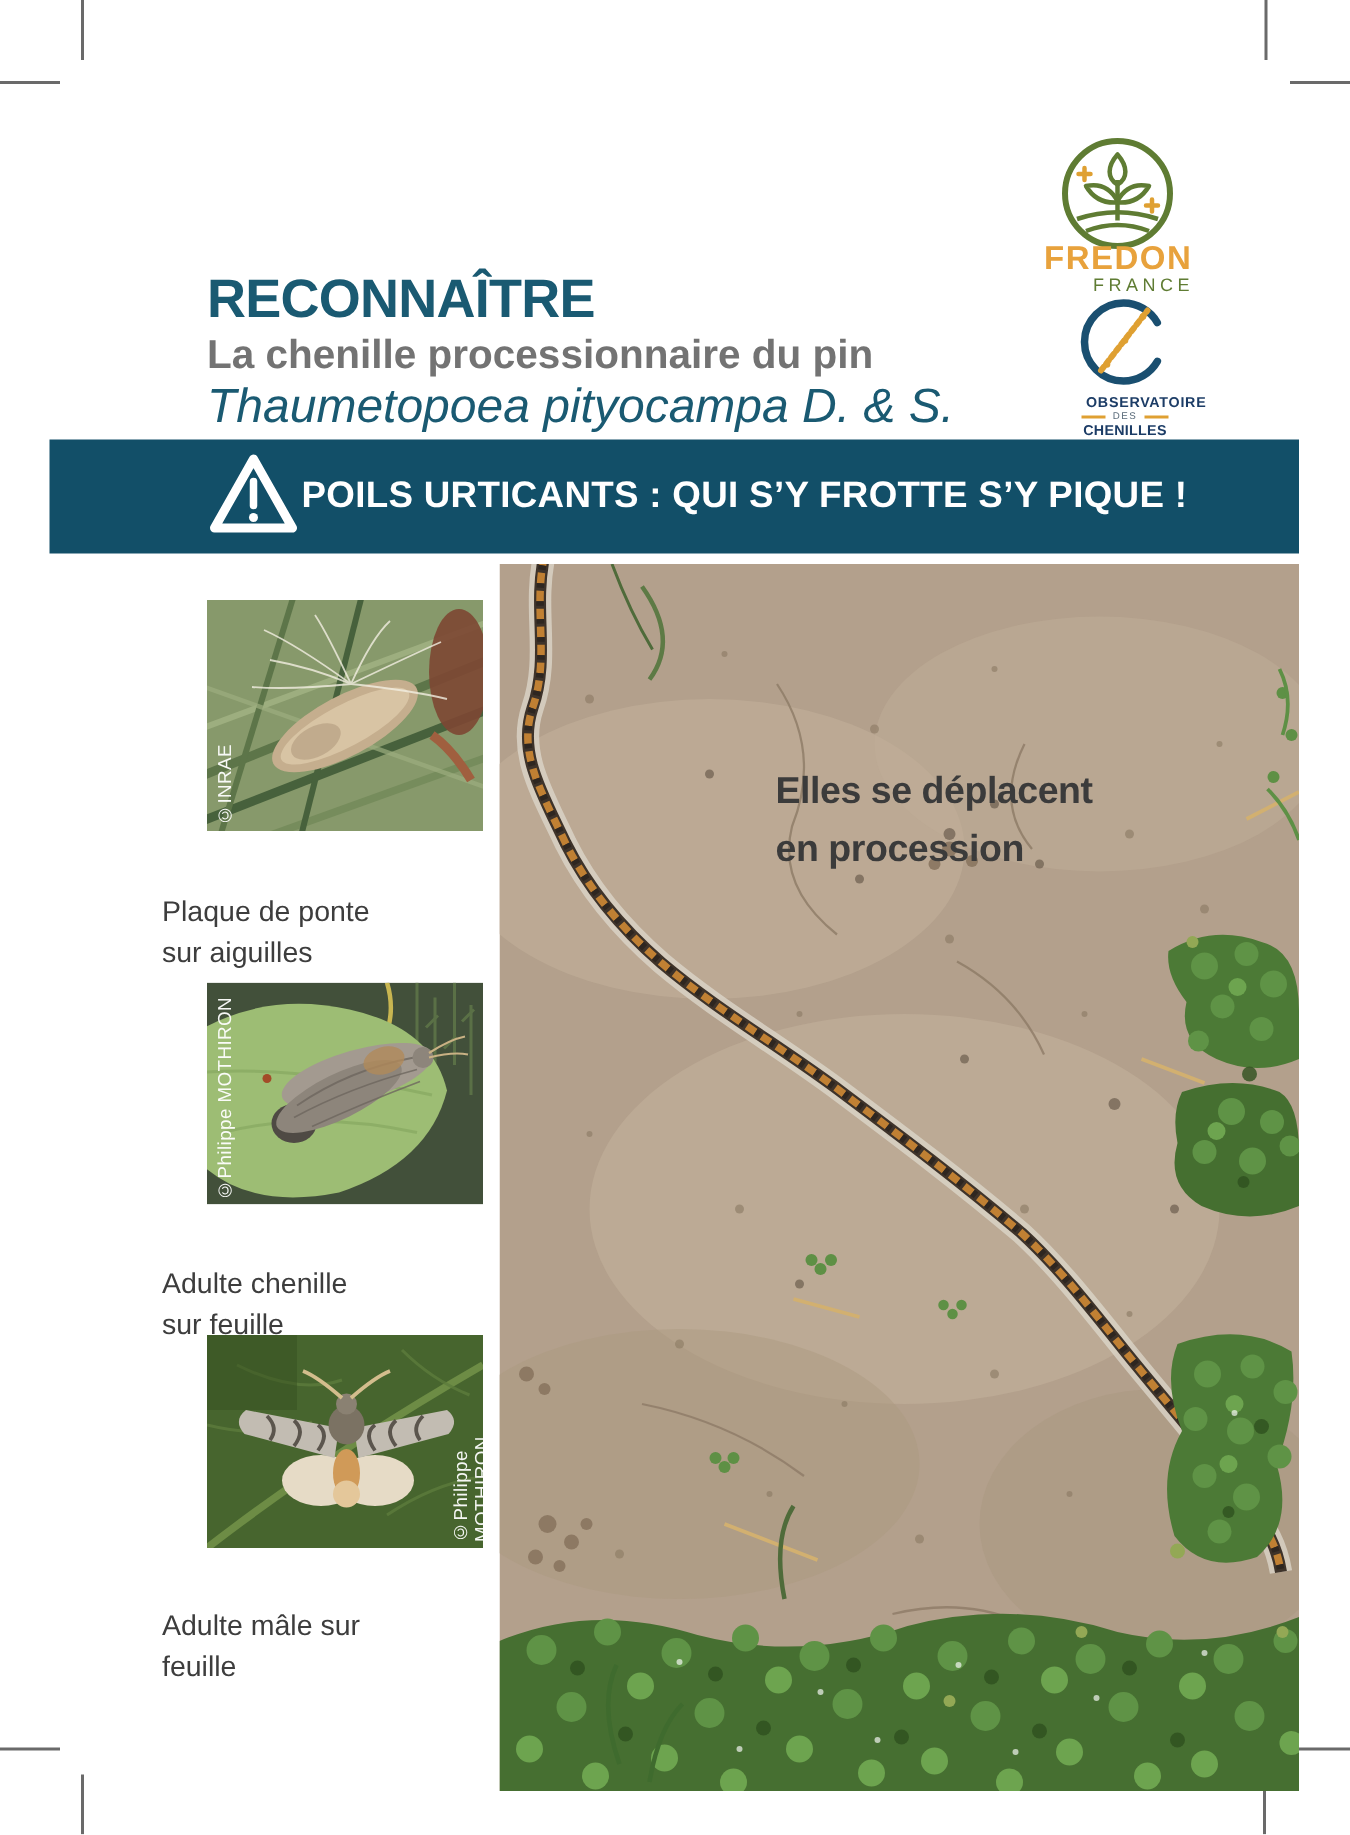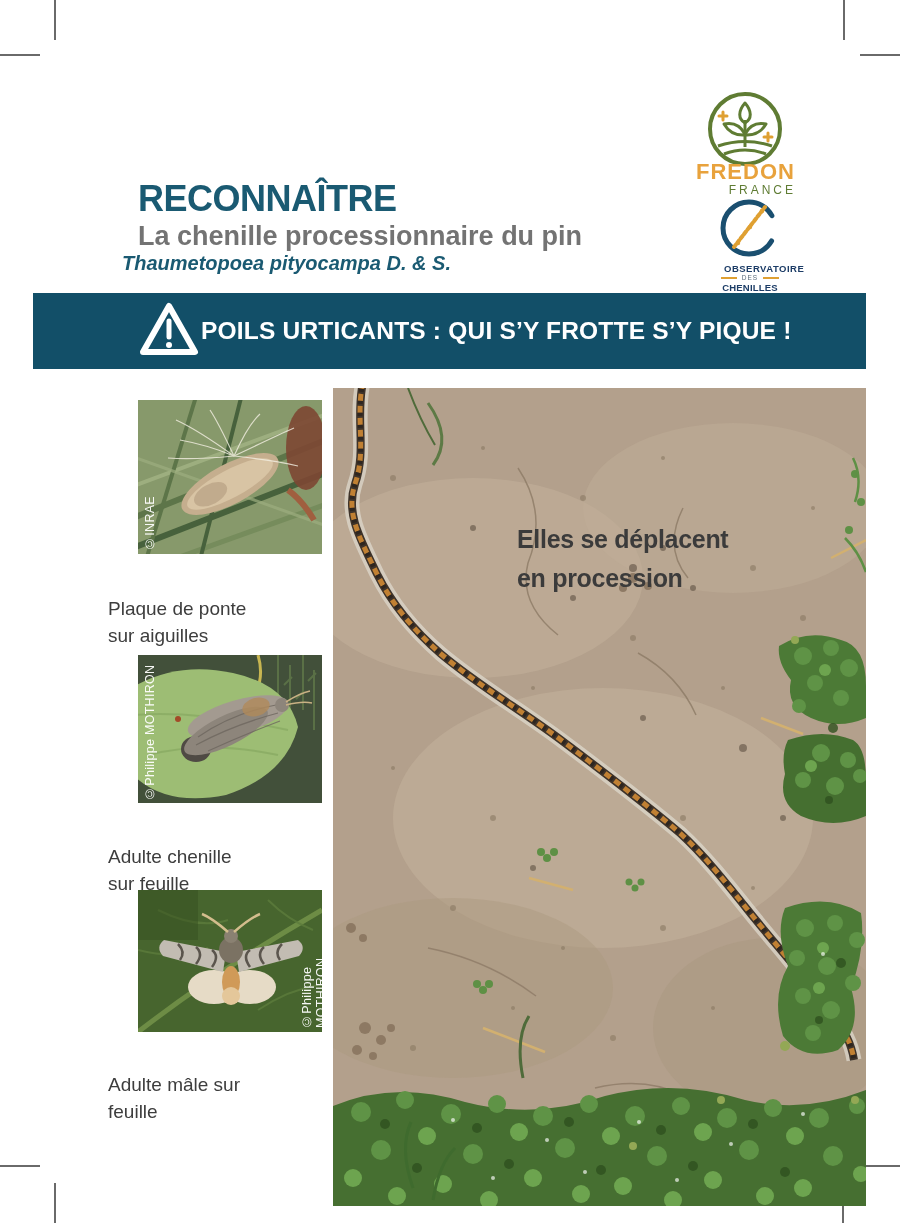--- a/index.html
+++ b/index.html
@@ -4,21 +4,21 @@
 <style>
   html,body{margin:0;padding:0;}
   .page{position:relative;width:900px;height:1223px;background:#ffffff;overflow:hidden;
         font-family:"Liberation Sans",sans-serif;}
   
   .cm{position:absolute;background:#6a6a6a;}
   
   .title{position:absolute;left:138px;top:178px;font-size:36px;font-weight:bold;
          letter-spacing:-.5px;color:#1a5a72;}
   .subtitle{position:absolute;left:138px;top:221px;font-size:27px;font-weight:bold;color:#737373;}
-  .latin{position:absolute;left:122px;top:252px;font-size:20px;font-weight:bold;
+  .latin{position:absolute;left:138px;top:252px;font-size:32px;font-weight:normal;
          font-style:italic;color:#1a5a72;}
   
   .fredon-icon{position:absolute;left:705px;top:90px;}
   .fredon-name{position:absolute;left:696px;top:159px;width:100px;
                font-size:22px;font-weight:bold;letter-spacing:1px;color:#e8a23c;}
   .fredon-country{position:absolute;left:696px;top:183px;width:100px;text-align:right;
                font-size:12px;letter-spacing:3px;color:#5f7c33;}
   .obs-icon{position:absolute;left:712px;top:196px;}
   .obs-l1{position:absolute;left:724px;top:263px;width:122px;text-align:left;
           font-size:9.5px;font-weight:bold;letter-spacing:.5px;color:#1c3c66;}
@@ -32,21 +32,21 @@
           display:flex;align-items:center;padding-left:104px;box-sizing:border-box;}
   .banner-text{color:#ffffff;font-size:24.5px;font-weight:bold;letter-spacing:.2px;}
   
   .fig-img{position:absolute;left:138px;width:184px;overflow:hidden;}
   .fig-img svg{display:block;}
   .credit{position:absolute;color:#ffffff;font-size:12.5px;opacity:.95;
           writing-mode:vertical-rl;transform:rotate(180deg);letter-spacing:.3px;}
   .caption{position:absolute;left:108px;width:244px;font-size:19px;
            line-height:1.4;color:#3d3d3d;white-space:pre-line;margin-top:34px;}
   
-  .main-photo{position:absolute;left:333px;top:388px;width:533px;height:818px;}
+  .main-photo{position:absolute;left:333px;top:376px;width:533px;height:818px;}
   .overlay-text{position:absolute;left:184px;top:132px;font-size:25px;font-weight:bold;
                 color:#3b3b3b;line-height:1.55;white-space:pre-line;letter-spacing:-.3px;}
 </style>
 </head>
 <body>
 
 <div class="page">
 
   <div class="cm" style="left:54px;top:0;width:2px;height:40px"></div>
   <div class="cm" style="left:0;top:54px;width:40px;height:2px"></div>

